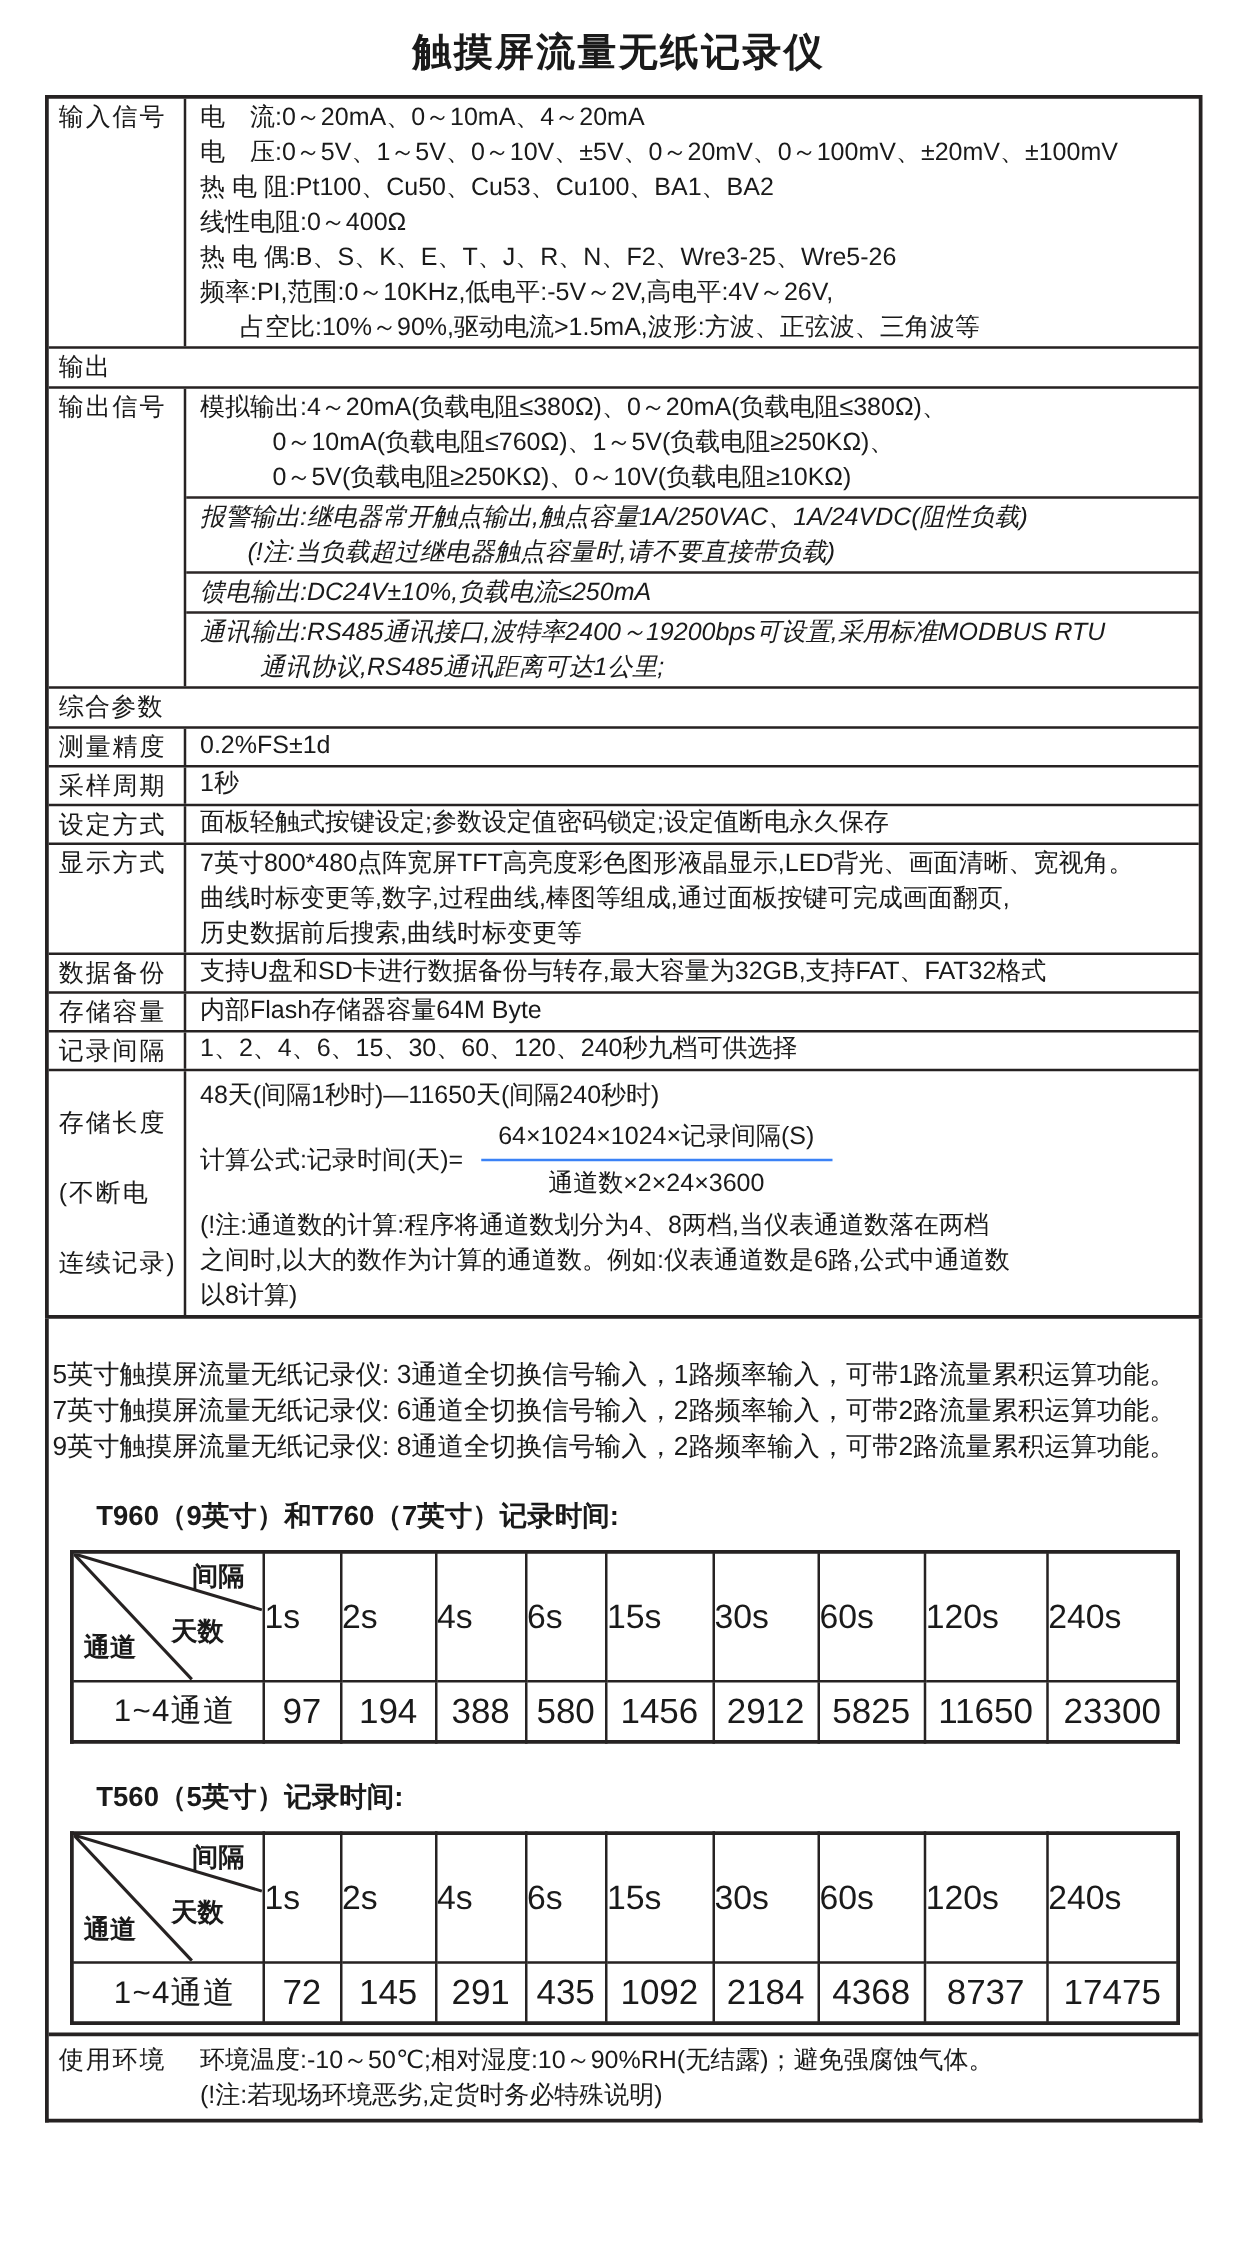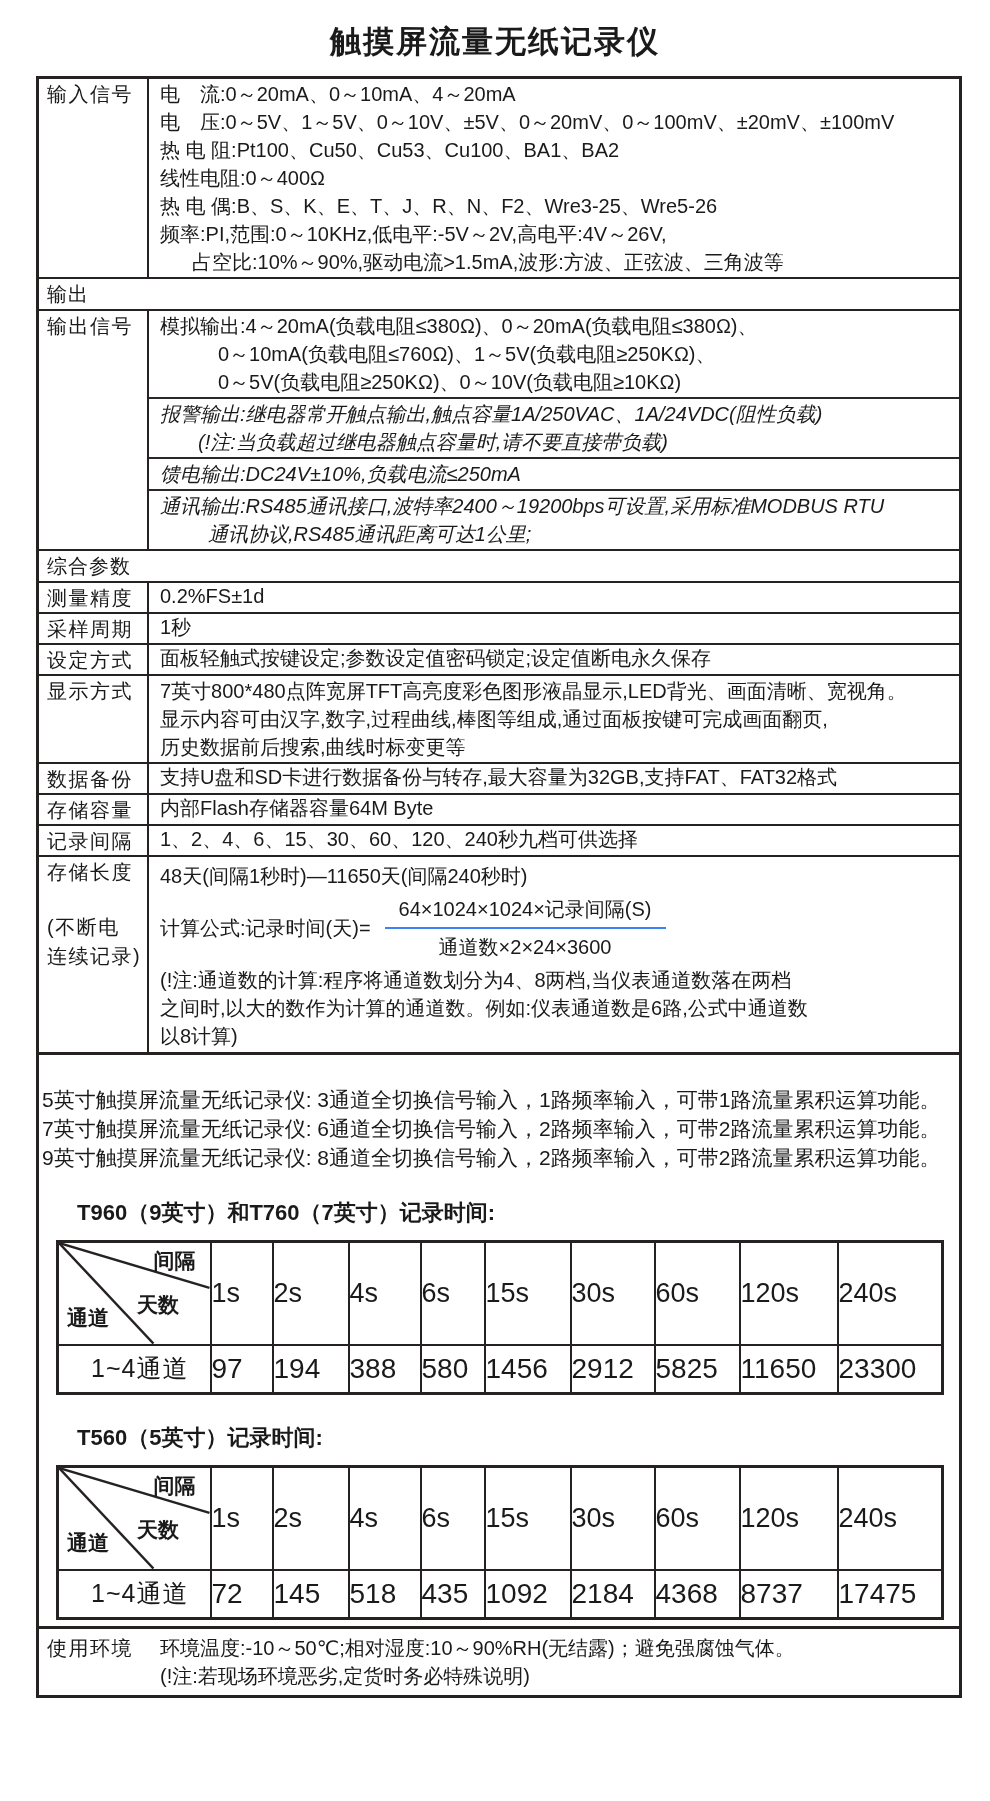--- a/index.html
+++ b/index.html
@@ -25,21 +25,21 @@
 .line { line-height:28px; padding-left:11px; white-space:nowrap; }
 .val-row .cnt { padding:0; }
 .val-row .line { line-height:26px; }
 .i-duty  { padding-left:43px; }
 .i-ana   { padding-left:69px; }
 .i-alarm { padding-left:49px; }
 .i-comm  { padding-left:59px; }
 .subrow { padding:1px 0; }
 .subrow + .subrow { border-top:2px solid #2c2727;font-style:italic; }
 
-.lbl-multi div { line-height:29px; }
+.lbl-multi div { line-height:29px;margin-top:27px; }
 .lbl-gap { margin-top:26px; }
 
 .formula { display:flex; align-items:center; margin:6px 0 6px 0; }
 .f-prefix { padding-left:11px; line-height:28px; }
 .frac { display:inline-block; text-align:center; margin-left:14px; }
 .frac .num { display:block; padding:0 14px 5px 14px; border-bottom:2px solid #3b82f6; line-height:26px; }
 .frac .den { display:block; padding-top:5px; line-height:26px; }
 
 .intro { padding:30px 0 0 0; font-size:21px; }
 .intro .iline { line-height:29px; padding-left:3px; white-space:nowrap; }
@@ -47,21 +47,21 @@
 .tbl-title { font-size:22px; font-weight:bold; margin:26px 0 12px 38px; }
 .tbl-title.second { margin-top:28px; }
 
 table.rec { border-collapse:collapse; table-layout:fixed; margin-left:17px; width:885px;
             border:3px solid #262222; }
 .rec th, .rec td { border:2px solid #262222; padding:0; }
 .rec thead th { height:103px; }
 .rec td { height:49px; }
 .rec .colh { font-size:27px; font-weight:normal; text-align:left; }
 .rec .rowl { font-size:25px; text-align:center; padding-left:11px; letter-spacing:1px; }
-.rec .valc { font-size:28px; text-align:left; }
+.rec .valc { font-size:28px; text-align:center; }
 .corner { position:relative; }
 .corner svg { position:absolute; left:0; top:0; width:100%; height:100%; display:block; }
 .corner span { position:absolute; font-size:21px; }
 .t-interval { top:4px; right:14px; }
 .t-days  { top:48px; left:78px; }
 .t-channel { bottom:12px; left:8px; }
 
 .brow { border-top:3px solid #262222; display:flex; font-size:20px; }
 .brow.env { margin-top:6px; }
 .blbl { flex:0 0 110px; padding:5px 0 0 8px; letter-spacing:1.5px; line-height:28px; }
@@ -139,21 +139,21 @@
       <div class="lbl">设定方式</div>
       <div class="cnt">
         <div class="line">面板轻触式按键设定;参数设定值密码锁定;设定值断电永久保存</div>
       </div>
     </div>
 
     <div class="srow">
       <div class="lbl">显示方式</div>
       <div class="cnt">
         <div class="line">7英寸800*480点阵宽屏TFT高亮度彩色图形液晶显示,LED背光、画面清晰、宽视角。</div>
-        <div class="line">显示内容可由汉字,数字,过程曲线,棒图等组成,通过面板按键可完成画面翻页,</div>
+        <div class="line">曲线时标变更等,数字,过程曲线,棒图等组成,通过面板按键可完成画面翻页,</div>
         <div class="line">历史数据前后搜索,曲线时标变更等</div>
       </div>
     </div>
 
     <div class="srow val-row">
       <div class="lbl">数据备份</div>
       <div class="cnt">
         <div class="line">支持U盘和SD卡进行数据备份与转存,最大容量为32GB,支持FAT、FAT32格式</div>
       </div>
     </div>
@@ -290,21 +290,21 @@
         <th class="colh">60s</th>
         <th class="colh">120s</th>
         <th class="colh">240s</th>
       </tr>
       </thead>
       <tbody>
       <tr>
         <td class="rowl">1~4通道</td>
         <td class="valc">72</td>
         <td class="valc">145</td>
-        <td class="valc">518</td>
+        <td class="valc">291</td>
         <td class="valc">435</td>
         <td class="valc">1092</td>
         <td class="valc">2184</td>
         <td class="valc">4368</td>
         <td class="valc">8737</td>
         <td class="valc">17475</td>
       </tr>
       </tbody>
     </table>
 

